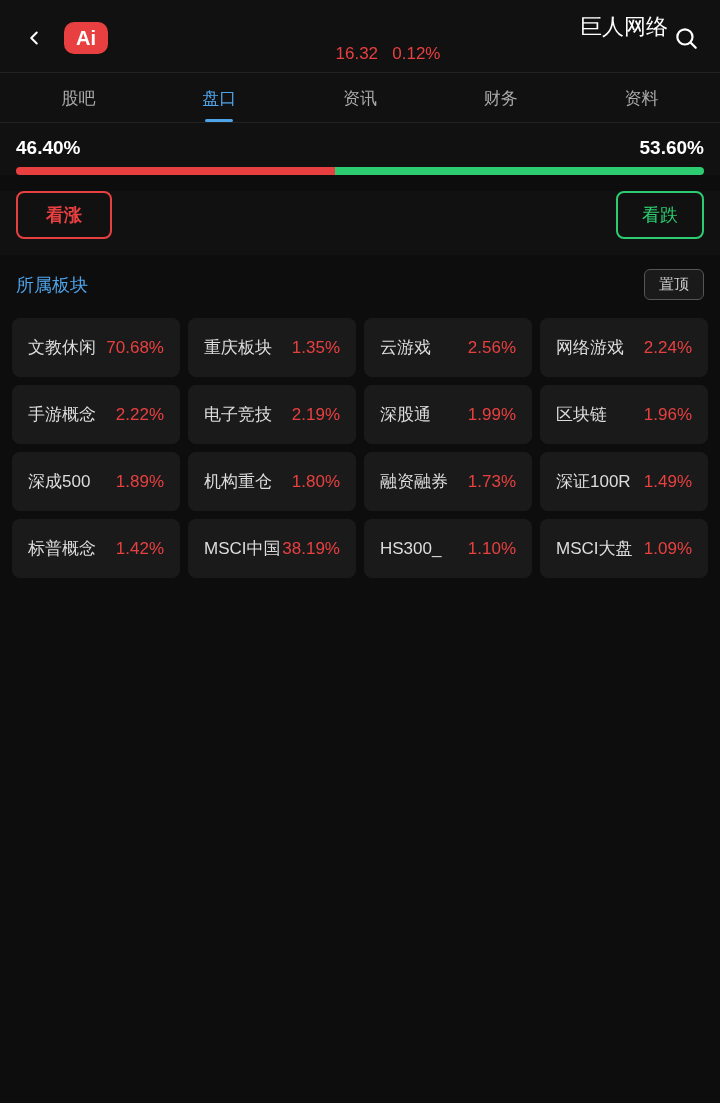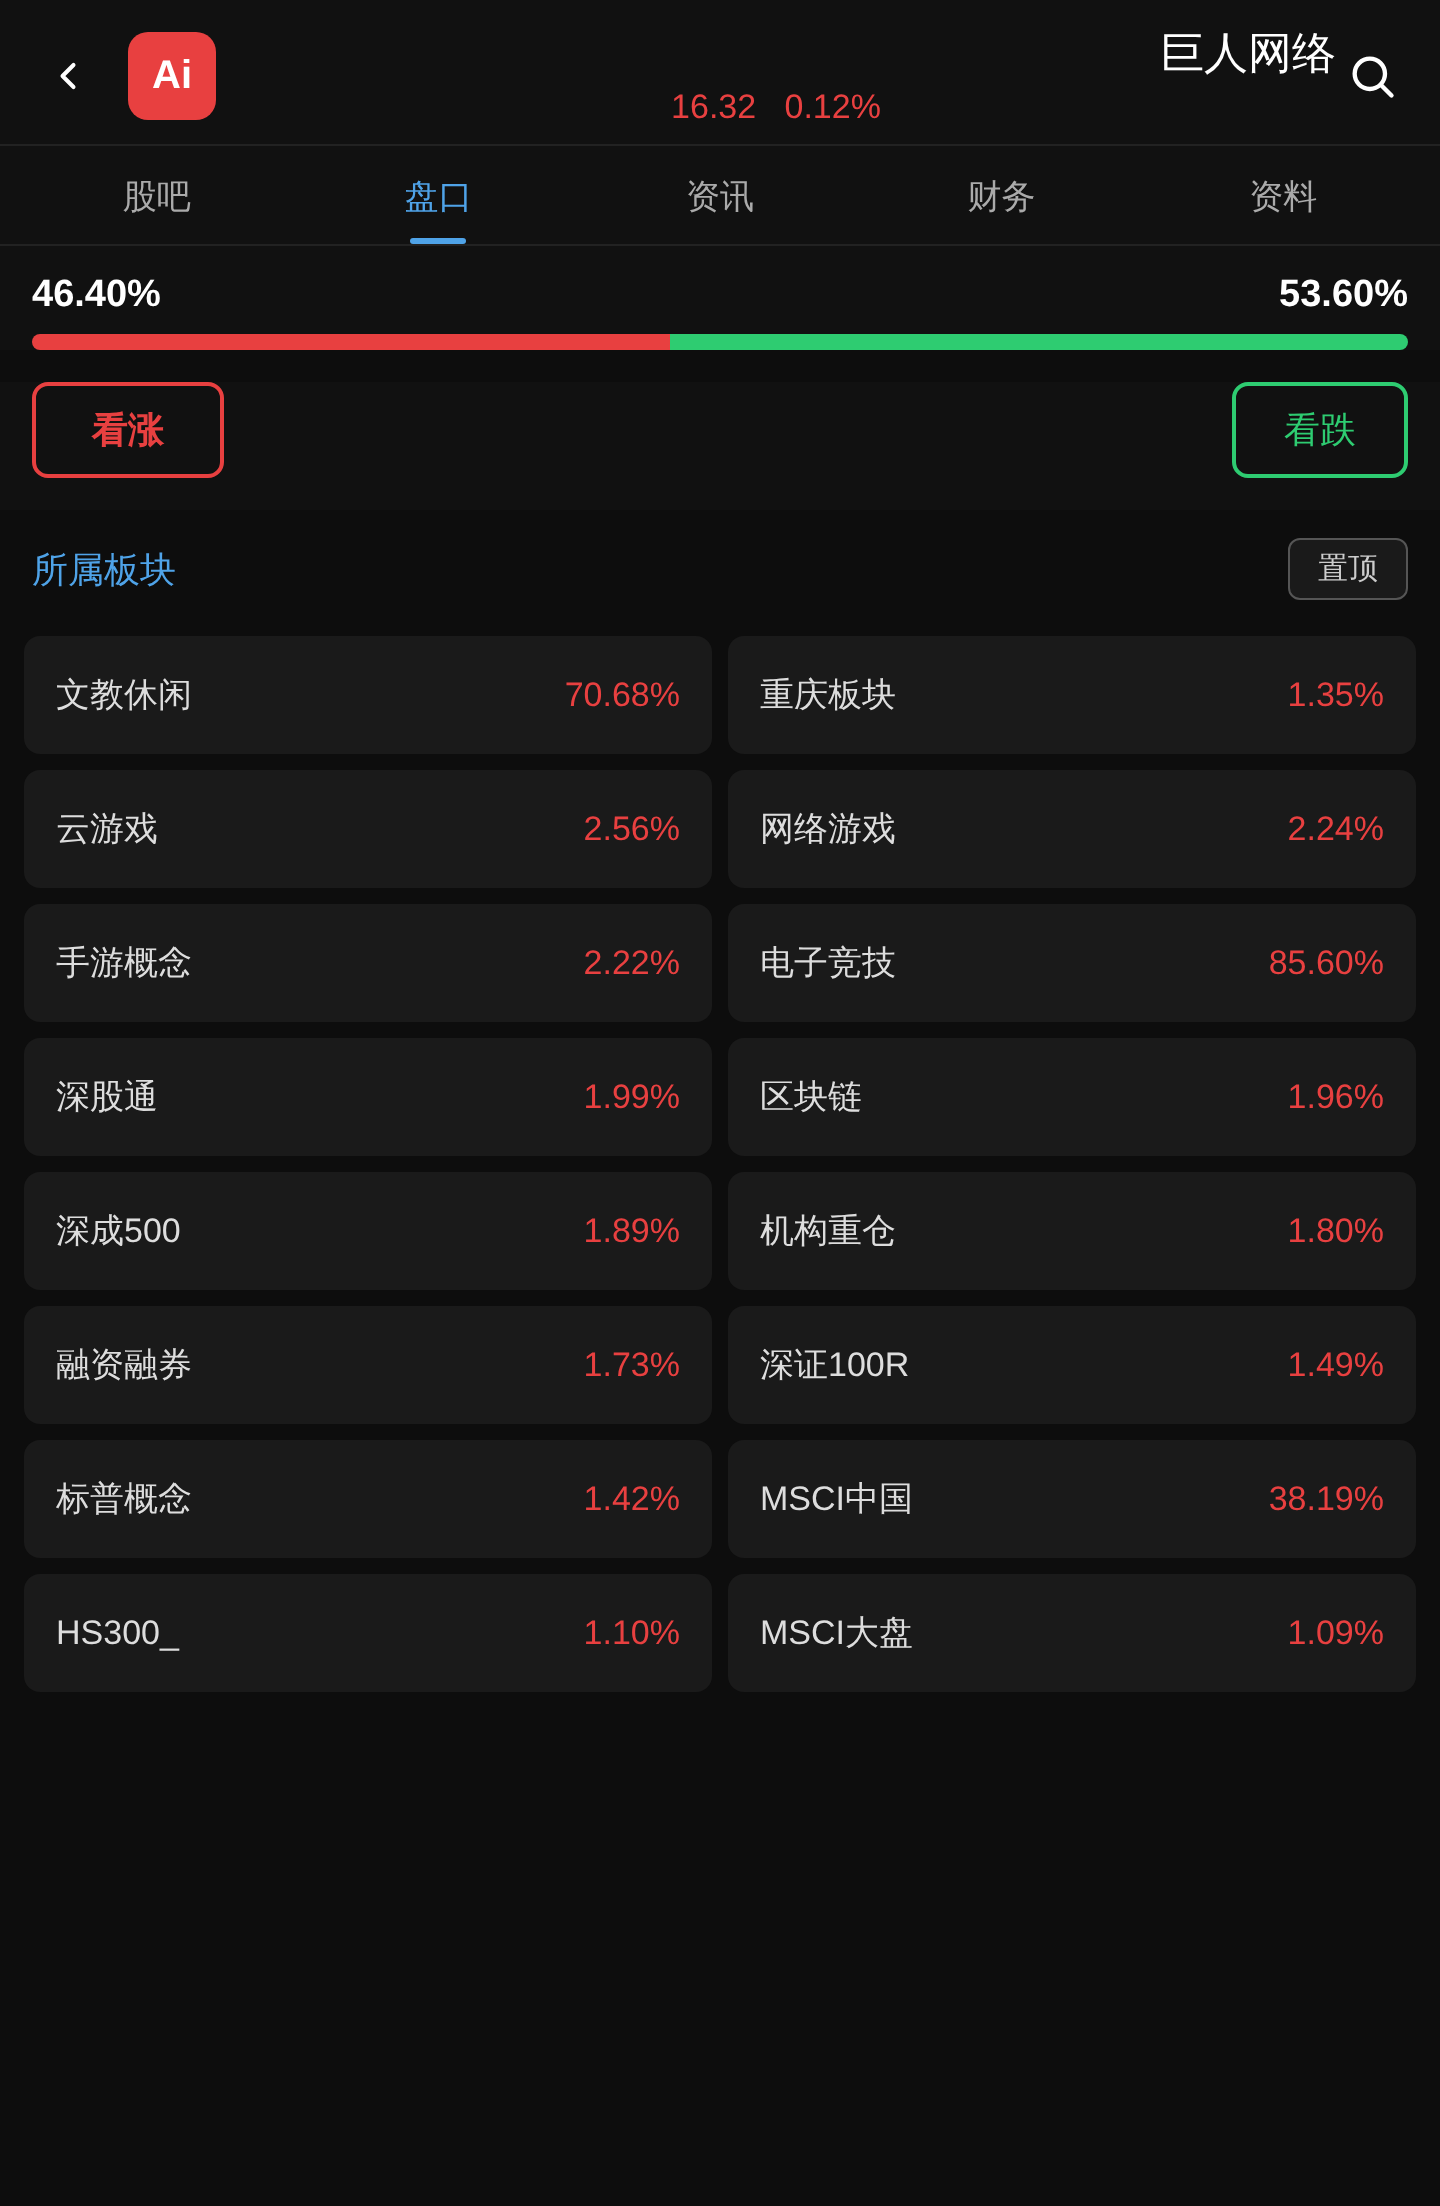--- a/index.html
+++ b/index.html
@@ -40,21 +40,21 @@
     .back-btn {
       width: 36px;
       height: 36px;
       display: flex;
       align-items: center;
       justify-content: center;
       cursor: pointer;
     }
     .logo-btn {
       width: 44px;
-      height: 44px;
+      height: 32px;
       background: #e84040;
       border-radius: 10px;
       display: flex;
       align-items: center;
       justify-content: center;
       margin-left: 4px;
     }
     .logo-inner {
       color: white;
       font-size: 20px;
@@ -189,21 +189,21 @@
       border-radius: 6px;
       padding: 5px 14px;
       font-size: 15px;
       cursor: pointer;
     }
 
     
     .grid-container {
       padding: 4px 12px 12px 12px;
       display: grid;
-      grid-template-columns: 1fr 1fr;
+      grid-template-columns: 1fr 1fr 1fr 1fr;
       gap: 8px;
     }
     .grid-item {
       background: #1a1a1a;
       border-radius: 8px;
       padding: 18px 16px;
       display: flex;
       justify-content: space-between;
       align-items: center;
       cursor: pointer;
@@ -306,21 +306,21 @@
     <span class="grid-item-name">网络游戏</span>
     <span class="grid-item-value">2.24%</span>
   </div>
 
   <div class="grid-item">
     <span class="grid-item-name">手游概念</span>
     <span class="grid-item-value">2.22%</span>
   </div>
   <div class="grid-item">
     <span class="grid-item-name">电子竞技</span>
-    <span class="grid-item-value">85.60%</span>
+    <span class="grid-item-value">2.19%</span>
   </div>
 
   <div class="grid-item">
     <span class="grid-item-name">深股通</span>
     <span class="grid-item-value">1.99%</span>
   </div>
   <div class="grid-item">
     <span class="grid-item-name">区块链</span>
     <span class="grid-item-value">1.96%</span>
   </div>

